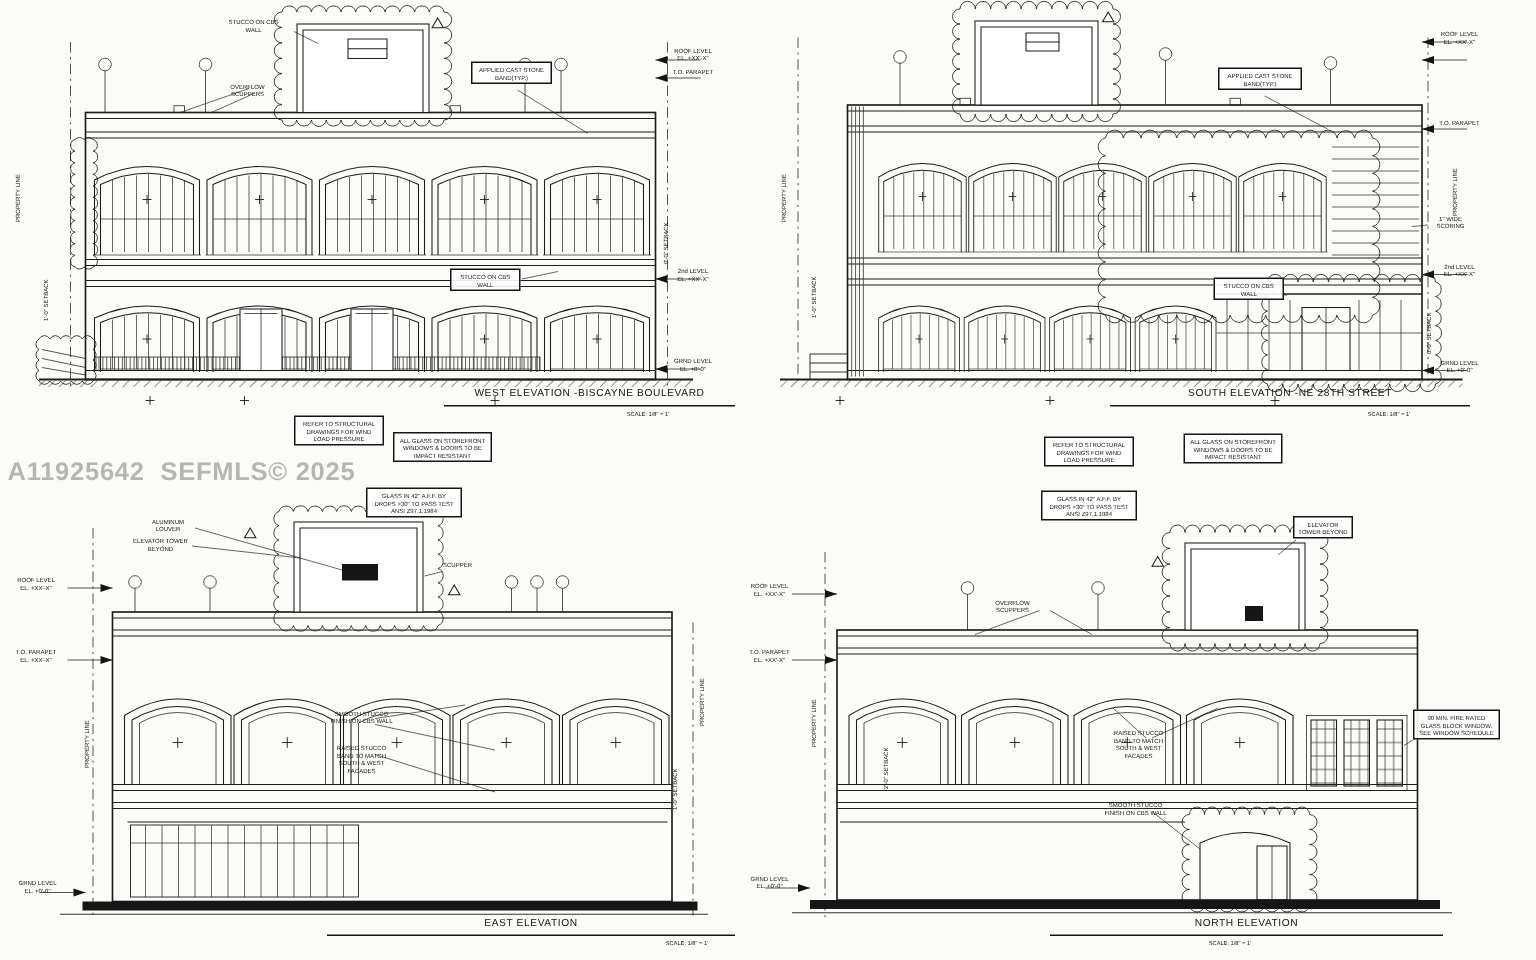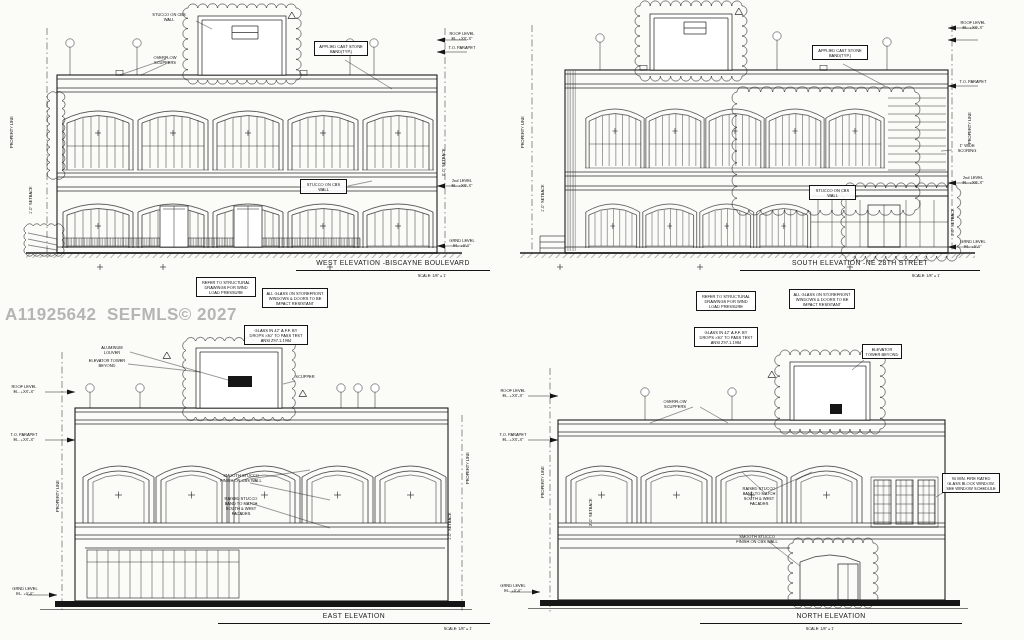--- a/index.html
+++ b/index.html
@@ -289,13 +289,13 @@
 <span class="lbl" style="left:736px;top:534px;width:42px">SMOOTH STUCCO FINISH ON CBS WALL</span>
 <span class="lbl" style="left:738px;top:486px;width:42px">RAISED STUCCO BAND TO MATCH SOUTH &amp; WEST FACADES</span>
 <span class="lbl vert" style="left:588px;top:526px">2'-0" SETBACK</span>
 <span class="lbl vert" style="left:540px;top:498px">PROPERTY LINE</span>
 <span class="lbl flag2" style="left:498px;top:388px;width:30px"><span>ROOF LEVEL</span><br><span>EL. +XX'-X"</span></span>
 <span class="lbl flag2" style="left:498px;top:432px;width:30px"><span>T.O. PARAPET</span><br><span>EL. +XX'-X"</span></span>
 <span class="lbl flag2" style="left:498px;top:583px;width:30px"><span>GRND LEVEL</span><br><span>EL. +0'-0"</span></span>
 <span class="lbl title" style="left:700px;top:612px;width:262px">NORTH ELEVATION</span>
 <span class="lbl scale" style="left:790px;top:627px;width:60px">SCALE: 1/8" = 1'</span>
 
-<div class="wm">A11925642  SEFMLS© 2027</div>
+<div class="wm">A11925642  SEFMLS© 2025</div>
 
 </body></html>

